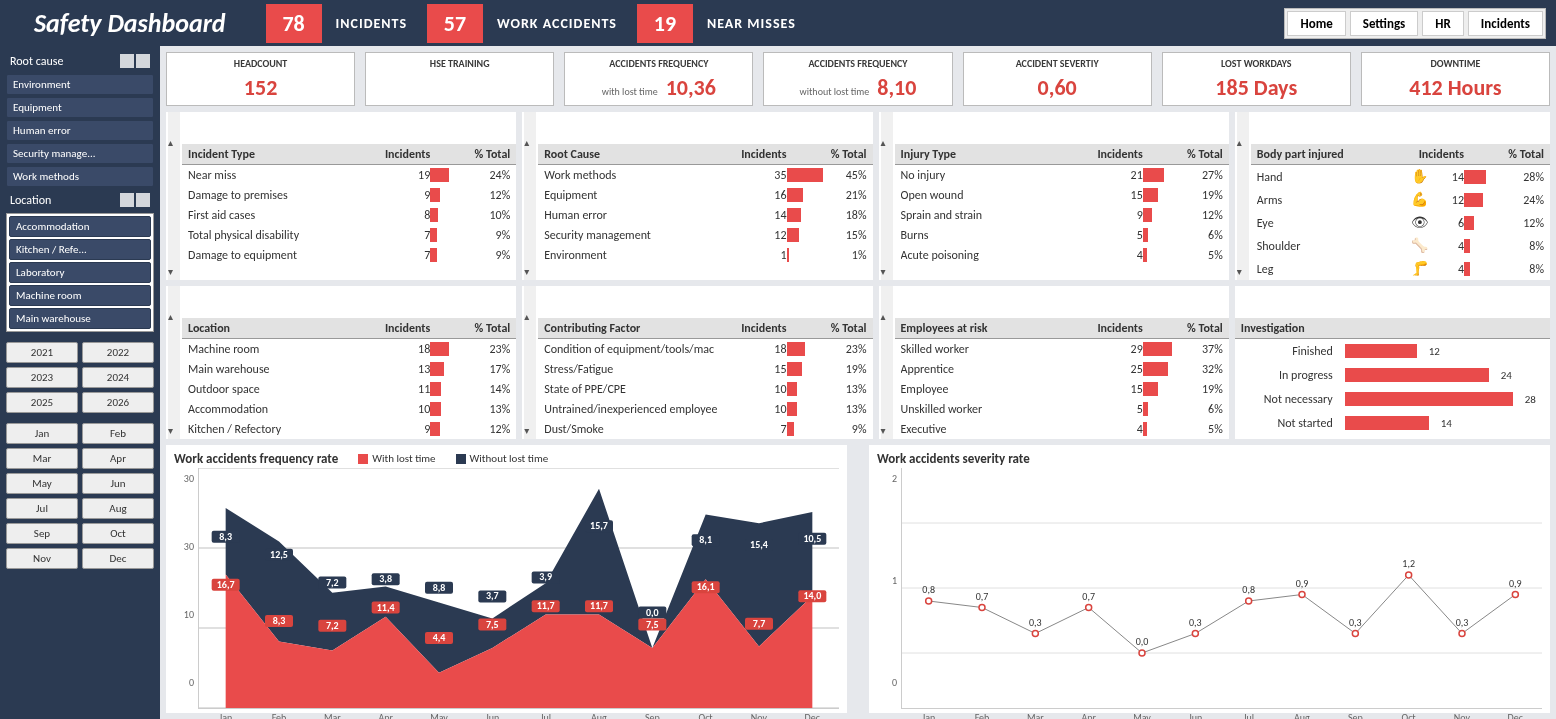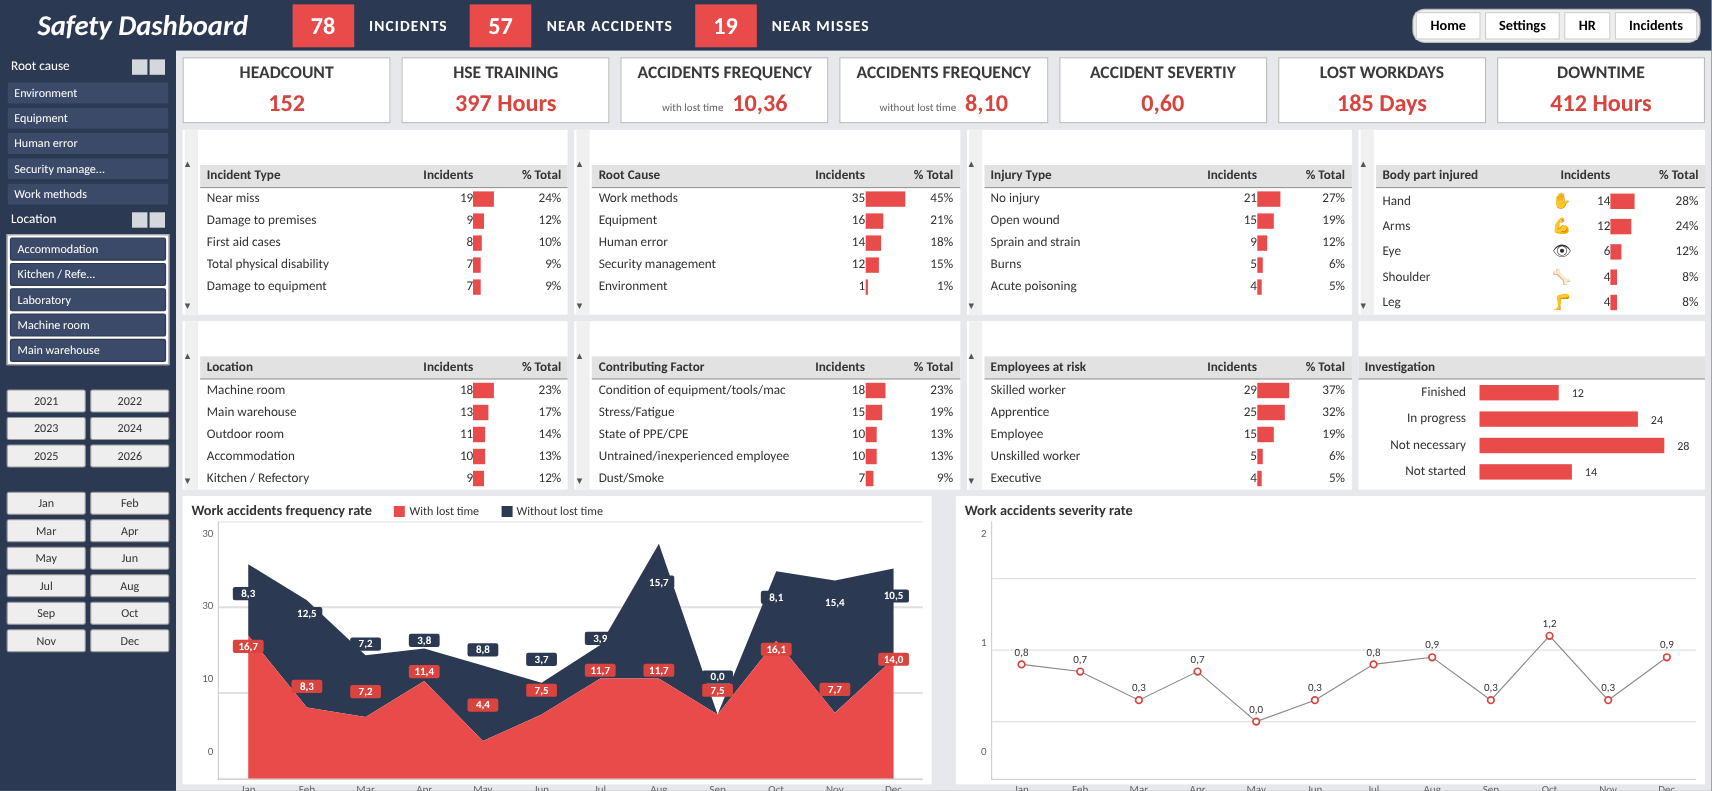--- a/index.html
+++ b/index.html
@@ -3,35 +3,35 @@
 <meta charset="utf-8">
 <style>
 * { box-sizing: border-box; margin: 0; padding: 0; font-family: Calibri, Arial, sans-serif; }
 body { background: #2b3a52; color: #333; font-size: 12px; }
 .dashboard { display: flex; flex-direction: column; width: 1556px; height: 719px; }
 .header { display: flex; align-items: center; padding: 0 10px; height: 46px; margin-left: 24px; }
 .title { color: #fff; font-size: 26px; font-weight: bold; font-style: italic; margin-right: 40px; }
 .stat-box { display: flex; align-items: center; margin-right: 20px; }
 .stat-num { background: #e94b4b; color: #fff; font-size: 22px; font-weight: bold; padding: 6px 14px; text-align: center; min-width: 56px; }
 .stat-label { color: #fff; font-size: 14px; font-weight: bold; margin-left: 14px; letter-spacing: 1px; }
-.nav { margin-left: auto; background: #eee; border: 1px solid #bbb; border-radius: 11px; display: flex; justify-content: center; }
+.nav { margin-left: auto; background: #eee; border: 1px solid #bbb; border-radius: 0; display: flex; justify-content: center; }
 .nav button { background: #fff; border: 1px solid #ccc; margin: 2px; padding: 4px 12px; font-weight: bold; font-size: 13px; cursor: pointer; }
 .body { display: flex; flex: 1; }
 .sidebar { width: 160px; padding: 6px; display: flex; flex-direction: column; gap: 4px; }
 .slicer-header { display: flex; align-items: center; color: #fff; font-size: 12px; padding: 2px 4px; }
 .slicer-header span { flex: 1; }
 .slicer-icon { width: 14px; height: 14px; background: #fff; opacity: 0.8; margin-left: 2px; }
 .slicer-box { background: #fff; border: 1px solid #999; padding: 2px; max-height: 150px; overflow-y: auto; display: flex; flex-direction: column; gap: 2px; }
 .slicer-item { background: #3a4a68; color: #fff; padding: 3px 6px; font-size: 11px; border: 1px solid #2b3a52; cursor: pointer; border-radius: 2px; }
-.year-grid, .month-grid { display: grid; grid-template-columns: 1fr 1fr; gap: 4px; margin-top: 18px; }
+.year-grid, .month-grid { display: grid; grid-template-columns: 1fr 1fr; gap: 4px; margin-top: 6px; }
 .filter-btn { background: #eee; border: 1px solid #999; padding: 3px 0; text-align: center; font-size: 11px; cursor: pointer; border-radius: 2px; }
 .main { flex: 1; background: #e6e8ec; padding: 6px; display: flex; flex-direction: column; gap: 6px; overflow: hidden; }
 .kpis { display: flex; gap: 10px; }
 .kpi { background: #fff; border: 1px solid #bbb; flex: 1; text-align: center; padding: 4px; }
-.kpi-title { font-size: 16px; font-weight: bold; color: #3a3a3a; }
+.kpi-title { font-size: 10px; font-weight: bold; color: #3a3a3a; }
 .kpi-sub { font-size: 10px; color: #666; display: inline-block; margin-right: 8px; }
 .kpi-value { font-size: 22px; font-weight: bold; color: #d9443e; display: inline-block; }
 .kpi-row2 { margin-top: 4px; }
 .panels { display: grid; grid-template-columns: 1fr 1fr 1fr 0.9fr; gap: 6px; }
 .panel { background: #fff; position: relative; padding-left: 16px; }
 .panel-head { display: flex; background: #e2e2e2; font-weight: bold; padding: 3px 6px; border-bottom: 1px solid #999; margin-top: 32px; }
 .panel-head .c1 { flex: 1; }
 .panel-head .c2 { width: 60px; text-align: right; }
 .panel-head .c3 { width: 80px; text-align: right; }
 .panel-row { display: flex; padding: 3px 6px; align-items: center; font-size: 12px; }
@@ -71,21 +71,21 @@
 <div class="dashboard">
   <div class="header">
     <div class="title">Safety Dashboard</div>
     <div id="header-stats" style="display:flex">
         <div class="stat-box">
           <div class="stat-num">78</div>
           <div class="stat-label">INCIDENTS</div>
         </div>
         <div class="stat-box">
           <div class="stat-num">57</div>
-          <div class="stat-label">NEAR ACCIDENTS</div>
+          <div class="stat-label">WORK ACCIDENTS</div>
         </div>
         <div class="stat-box">
           <div class="stat-num">19</div>
           <div class="stat-label">NEAR MISSES</div>
         </div>
       </div>
     <div class="nav" id="nav">
         <button>Home</button>
         <button>Settings</button>
         <button>HR</button>
@@ -142,21 +142,20 @@
         </div>
     </div>
     <div class="main">
       <div class="kpis" id="kpis">
           <div class="kpi">
             <div class="kpi-title">HEADCOUNT</div>
             <div class="kpi-row2"><span class="kpi-value">152</span></div>
           </div>
           <div class="kpi">
             <div class="kpi-title">HSE TRAINING</div>
-            <div class="kpi-row2"><span class="kpi-value">397 Hours</span></div>
           </div>
           <div class="kpi">
             <div class="kpi-title">ACCIDENTS FREQUENCY</div>
             <div class="kpi-row2"><span class="kpi-sub">with lost time</span><span class="kpi-value">10,36</span></div>
           </div>
           <div class="kpi">
             <div class="kpi-title">ACCIDENTS FREQUENCY</div>
             <div class="kpi-row2"><span class="kpi-sub">without lost time</span><span class="kpi-value">8,10</span></div>
           </div>
           <div class="kpi">
@@ -399,21 +398,21 @@
             </div>
             <div class="panel-row">
               <span class="c1">Main warehouse</span>
               <span class="c2">13</span>
               <span class="bar-cell">
                 <span class="bar" style="width:13.600000000000001px"></span>
               </span>
               <span class="c3">17%</span>
             </div>
             <div class="panel-row">
-              <span class="c1">Outdoor room</span>
+              <span class="c1">Outdoor space</span>
               <span class="c2">11</span>
               <span class="bar-cell">
                 <span class="bar" style="width:11.200000000000001px"></span>
               </span>
               <span class="c3">14%</span>
             </div>
             <div class="panel-row">
               <span class="c1">Accommodation</span>
               <span class="c2">10</span>
               <span class="bar-cell">

